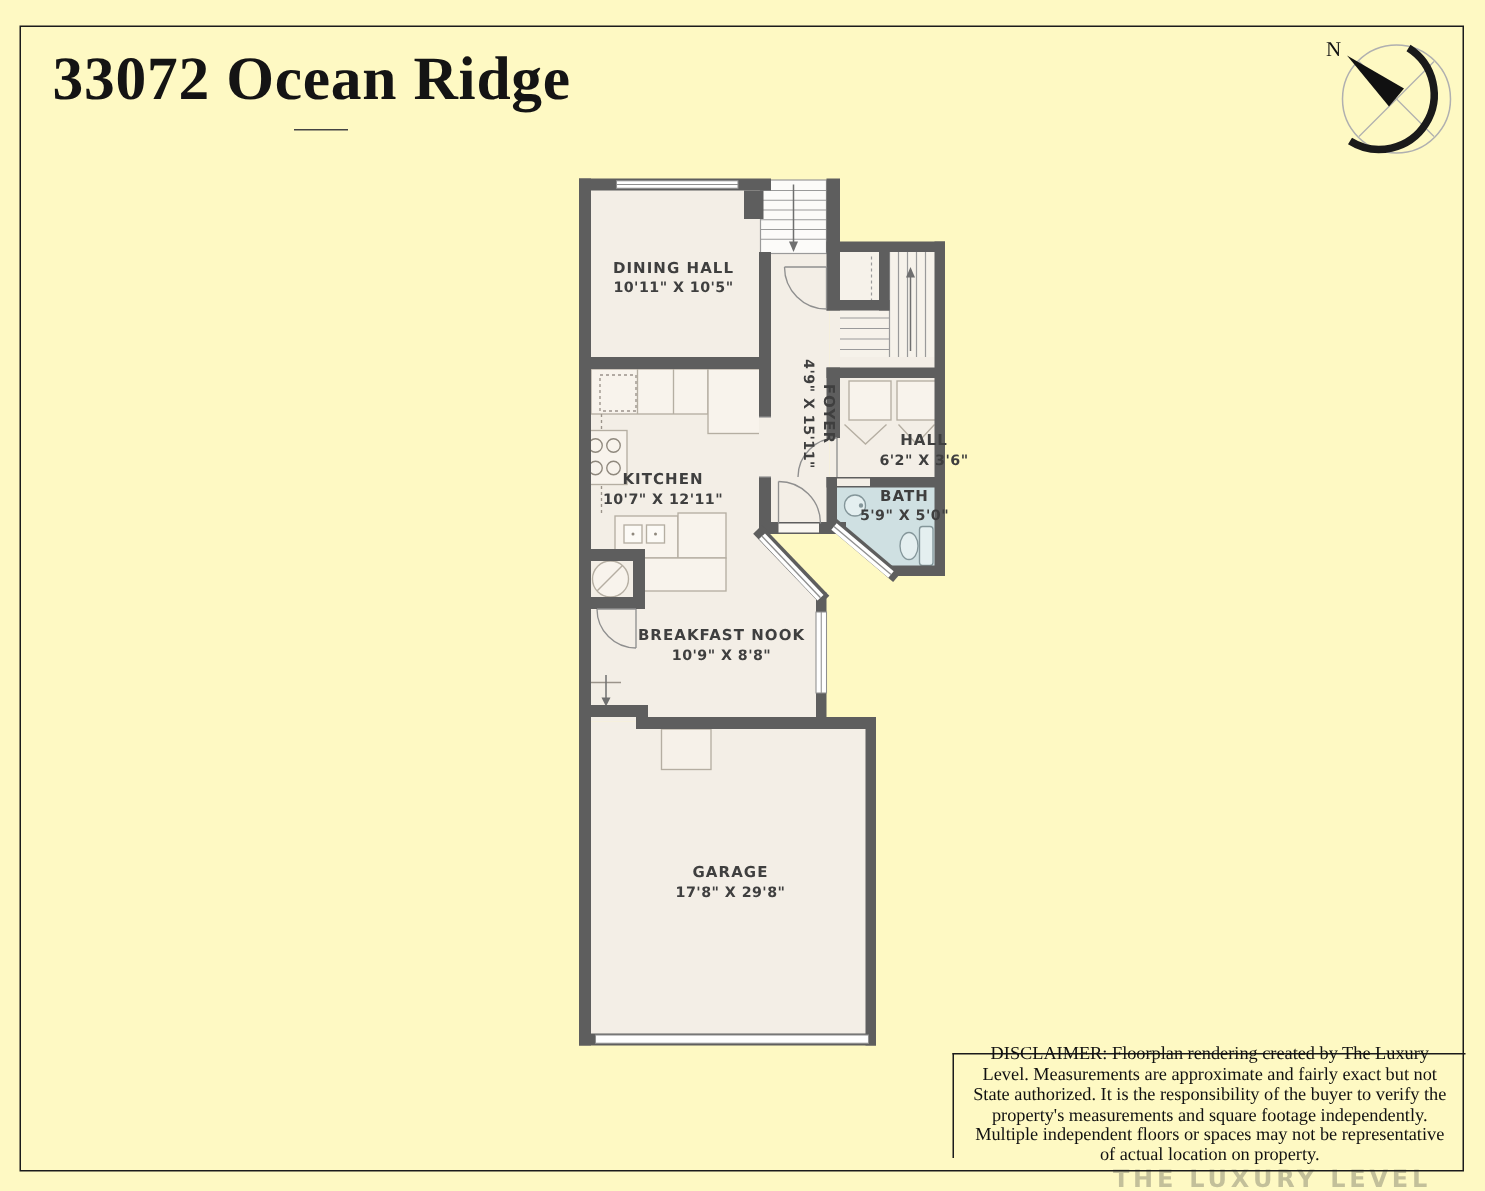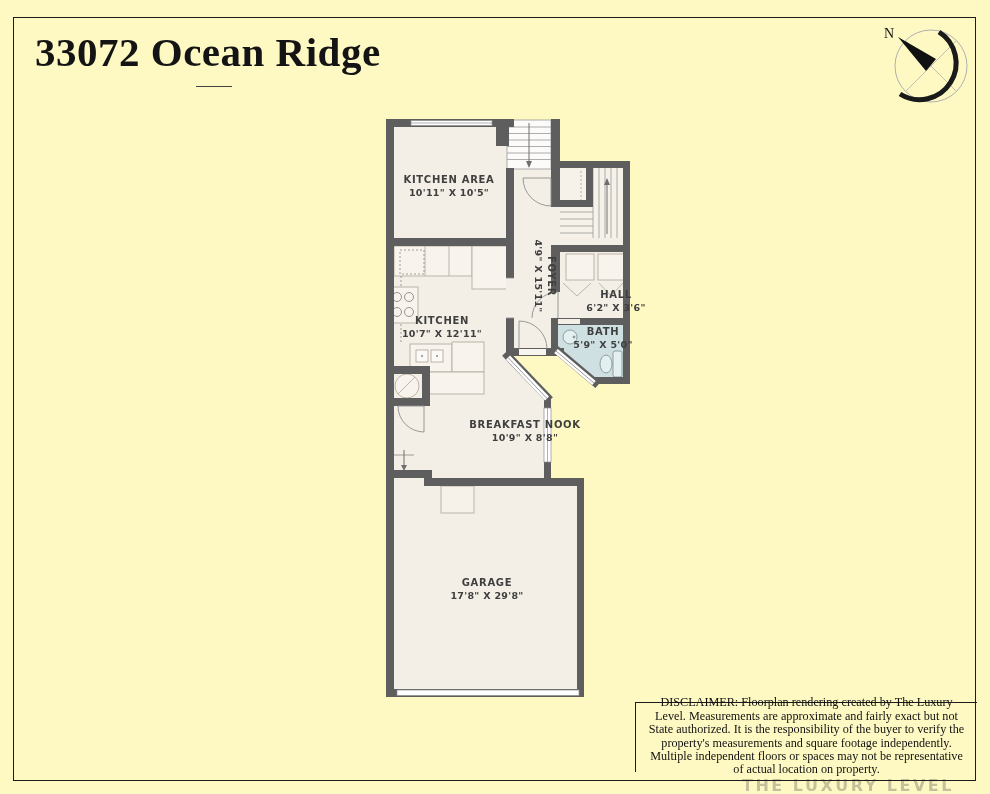--- a/index.html
+++ b/index.html
@@ -186,40 +186,40 @@
     <g>
       <circle cx="931" cy="66" r="36" fill="none" stroke="#b0b0b0" stroke-width="1"></circle>
       <line x1="906" y1="41" x2="956" y2="91" stroke="#b0b0b0" stroke-width="0.8"></line>
       <line x1="956" y1="41" x2="906" y2="91" stroke="#b0b0b0" stroke-width="0.8"></line>
       <path d="M 939 32 A 36 36 0 1 1 900 94" fill="none" stroke="#1a1a1a" stroke-width="5"></path>
       <polygon points="898,37 936,59 926,71" fill="#111111"></polygon>
     </g>
   </svg>
 
   <div class="rlabel" style="left:449px;top:186px;">
-    <div class="rname">KITCHEN AREA</div>
+    <div class="rname">DINING HALL</div>
     <div class="rdims">10'11" X 10'5"</div>
   </div>
   <div class="rlabel" style="left:442px;top:303px;margin-top:24px;">
     <div class="rname">KITCHEN</div>
     <div class="rdims">10'7" X 12'11"</div>
   </div>
   <div class="rlabel rot" style="left:545px;top:276px;">
     <div class="rname">FOYER</div>
     <div class="rdims">4'9" X 15'11"</div>
   </div>
   <div class="rlabel" style="left:616px;top:301px;">
     <div class="rname">HALL</div>
     <div class="rdims">6'2" X 3'6"</div>
   </div>
   <div class="rlabel" style="left:603px;top:338px;">
     <div class="rname">BATH</div>
     <div class="rdims">5'9" X 5'0"</div>
   </div>
-  <div class="rlabel" style="left:481px;top:431px;margin-left:44px;">
+  <div class="rlabel" style="left:481px;top:431px;">
     <div class="rname">BREAKFAST NOOK</div>
     <div class="rdims">10'9" X 8'8"</div>
   </div>
   <div class="rlabel" style="left:487px;top:589px;">
     <div class="rname">GARAGE</div>
     <div class="rdims">17'8" X 29'8"</div>
   </div>
 
   <div class="watermark">THE LUXURY LEVEL</div>
   <div class="disclaimer-box">

